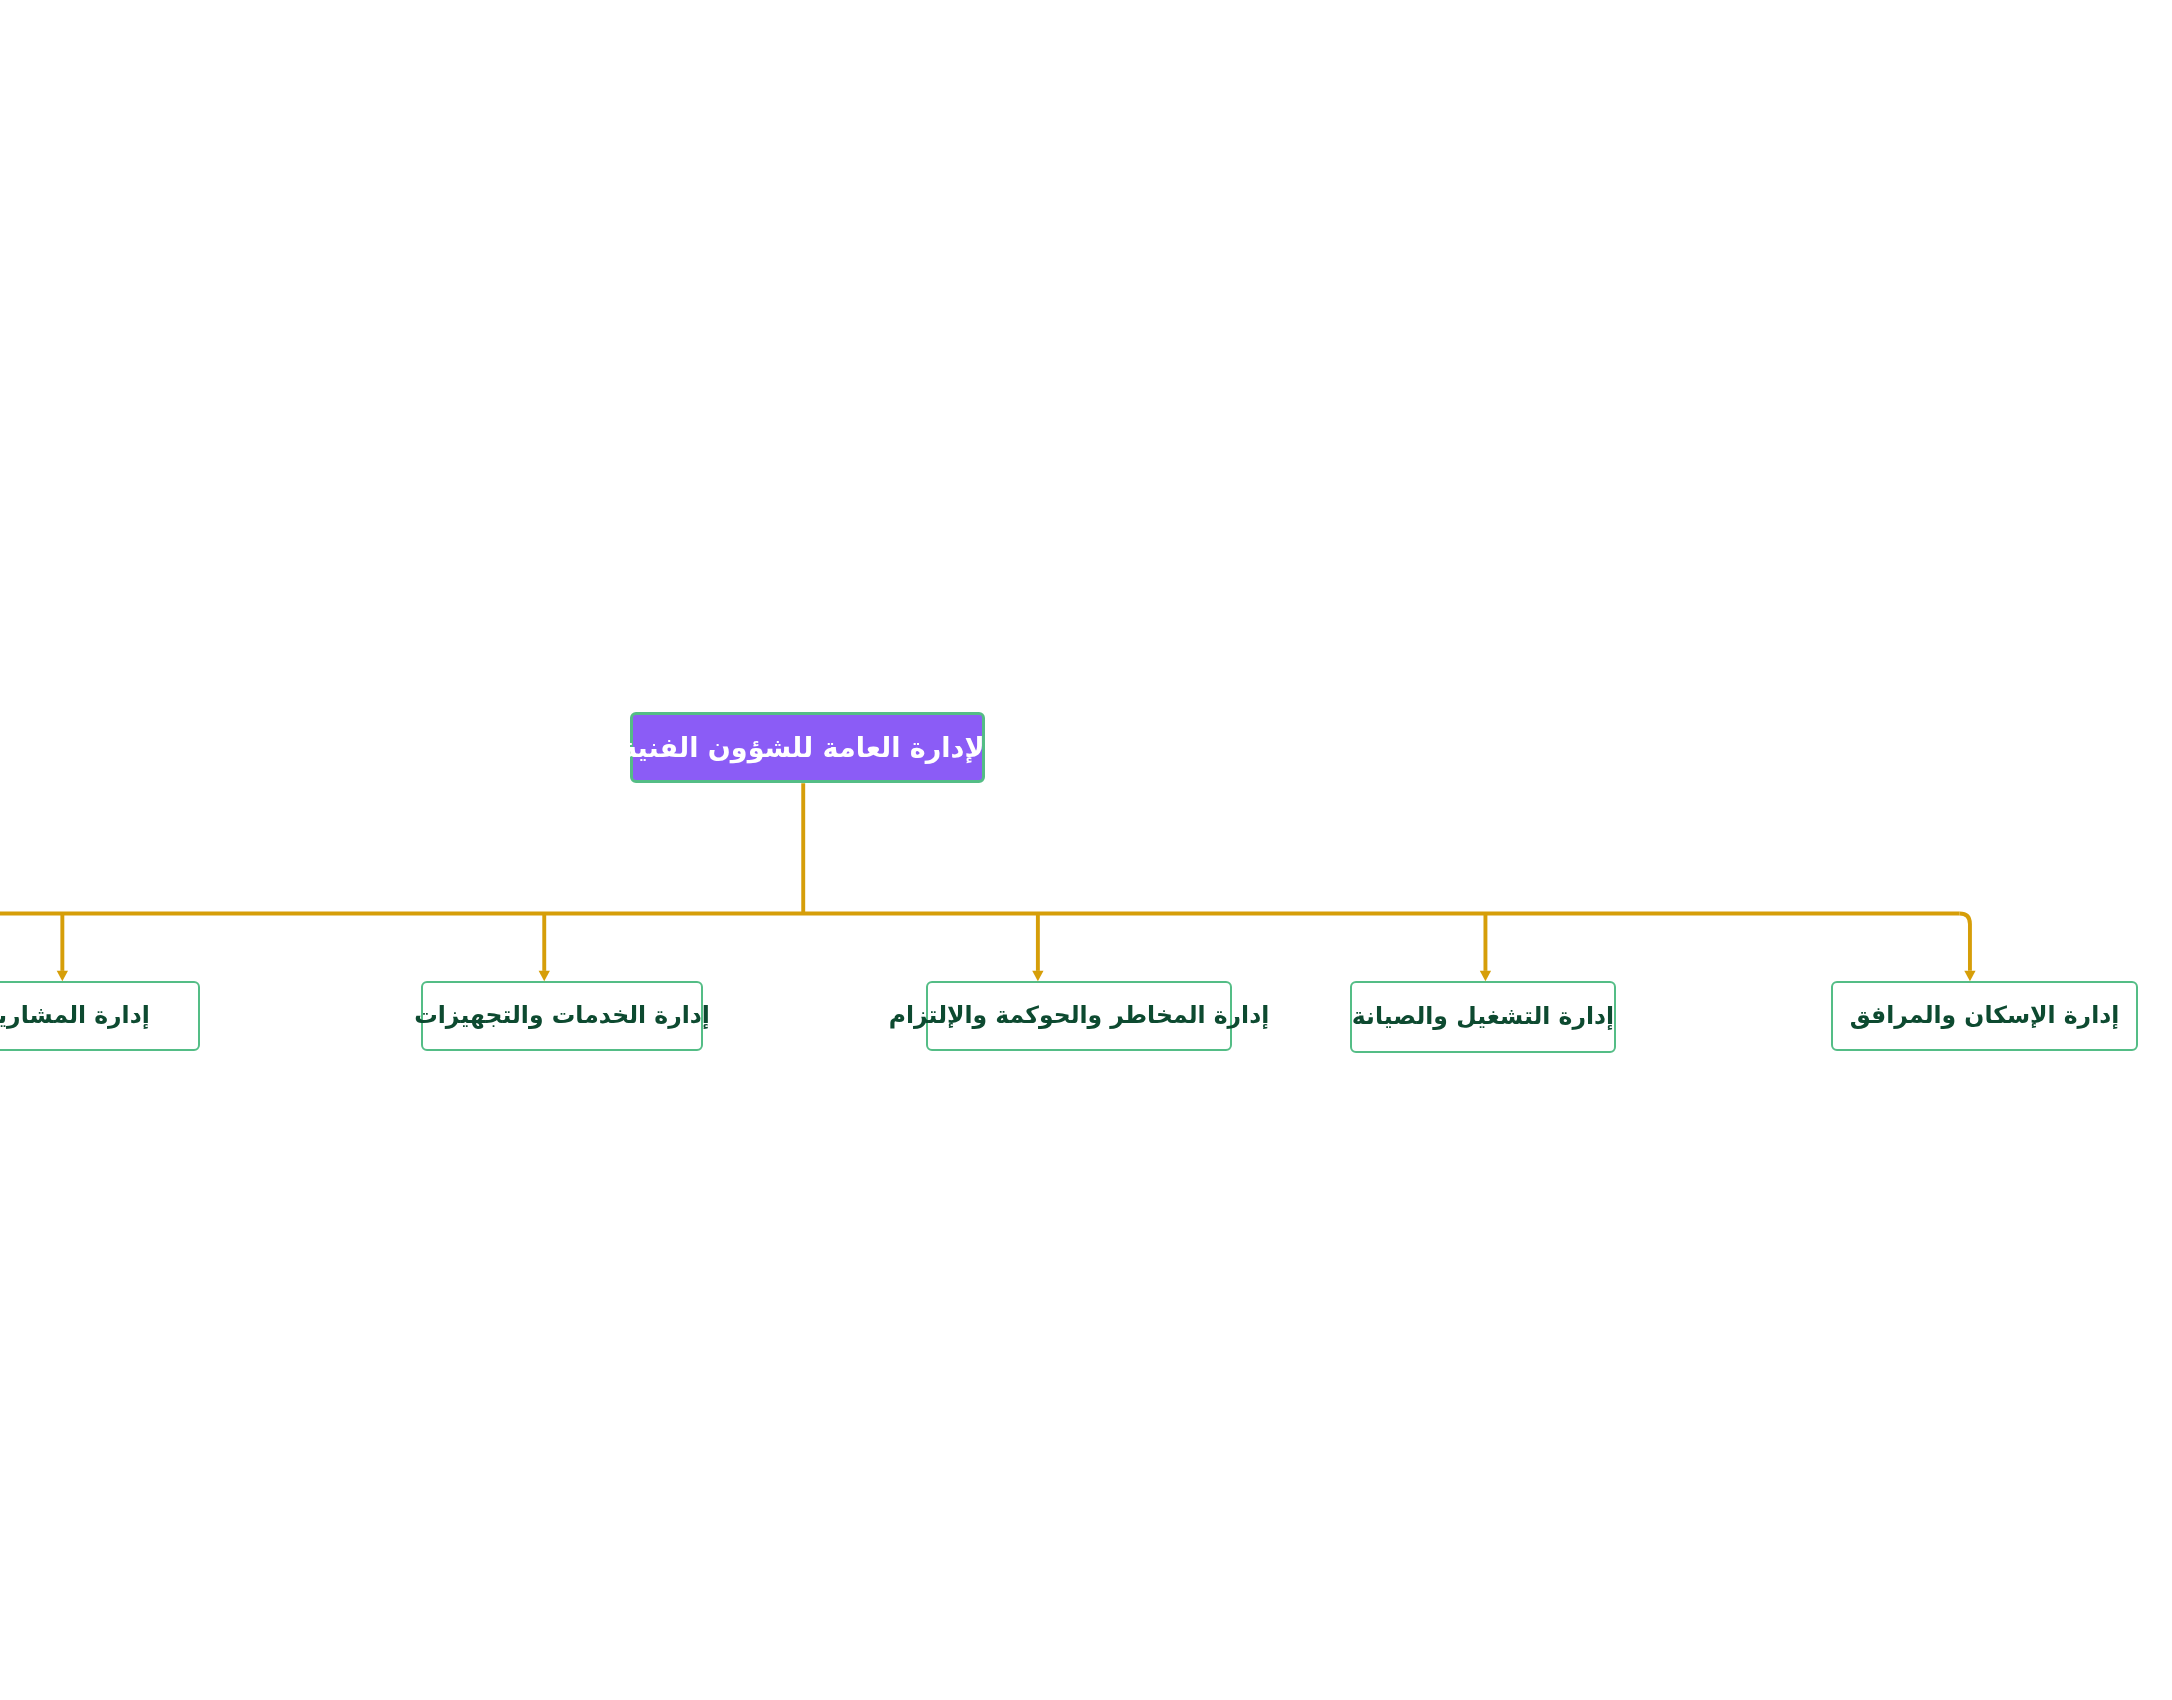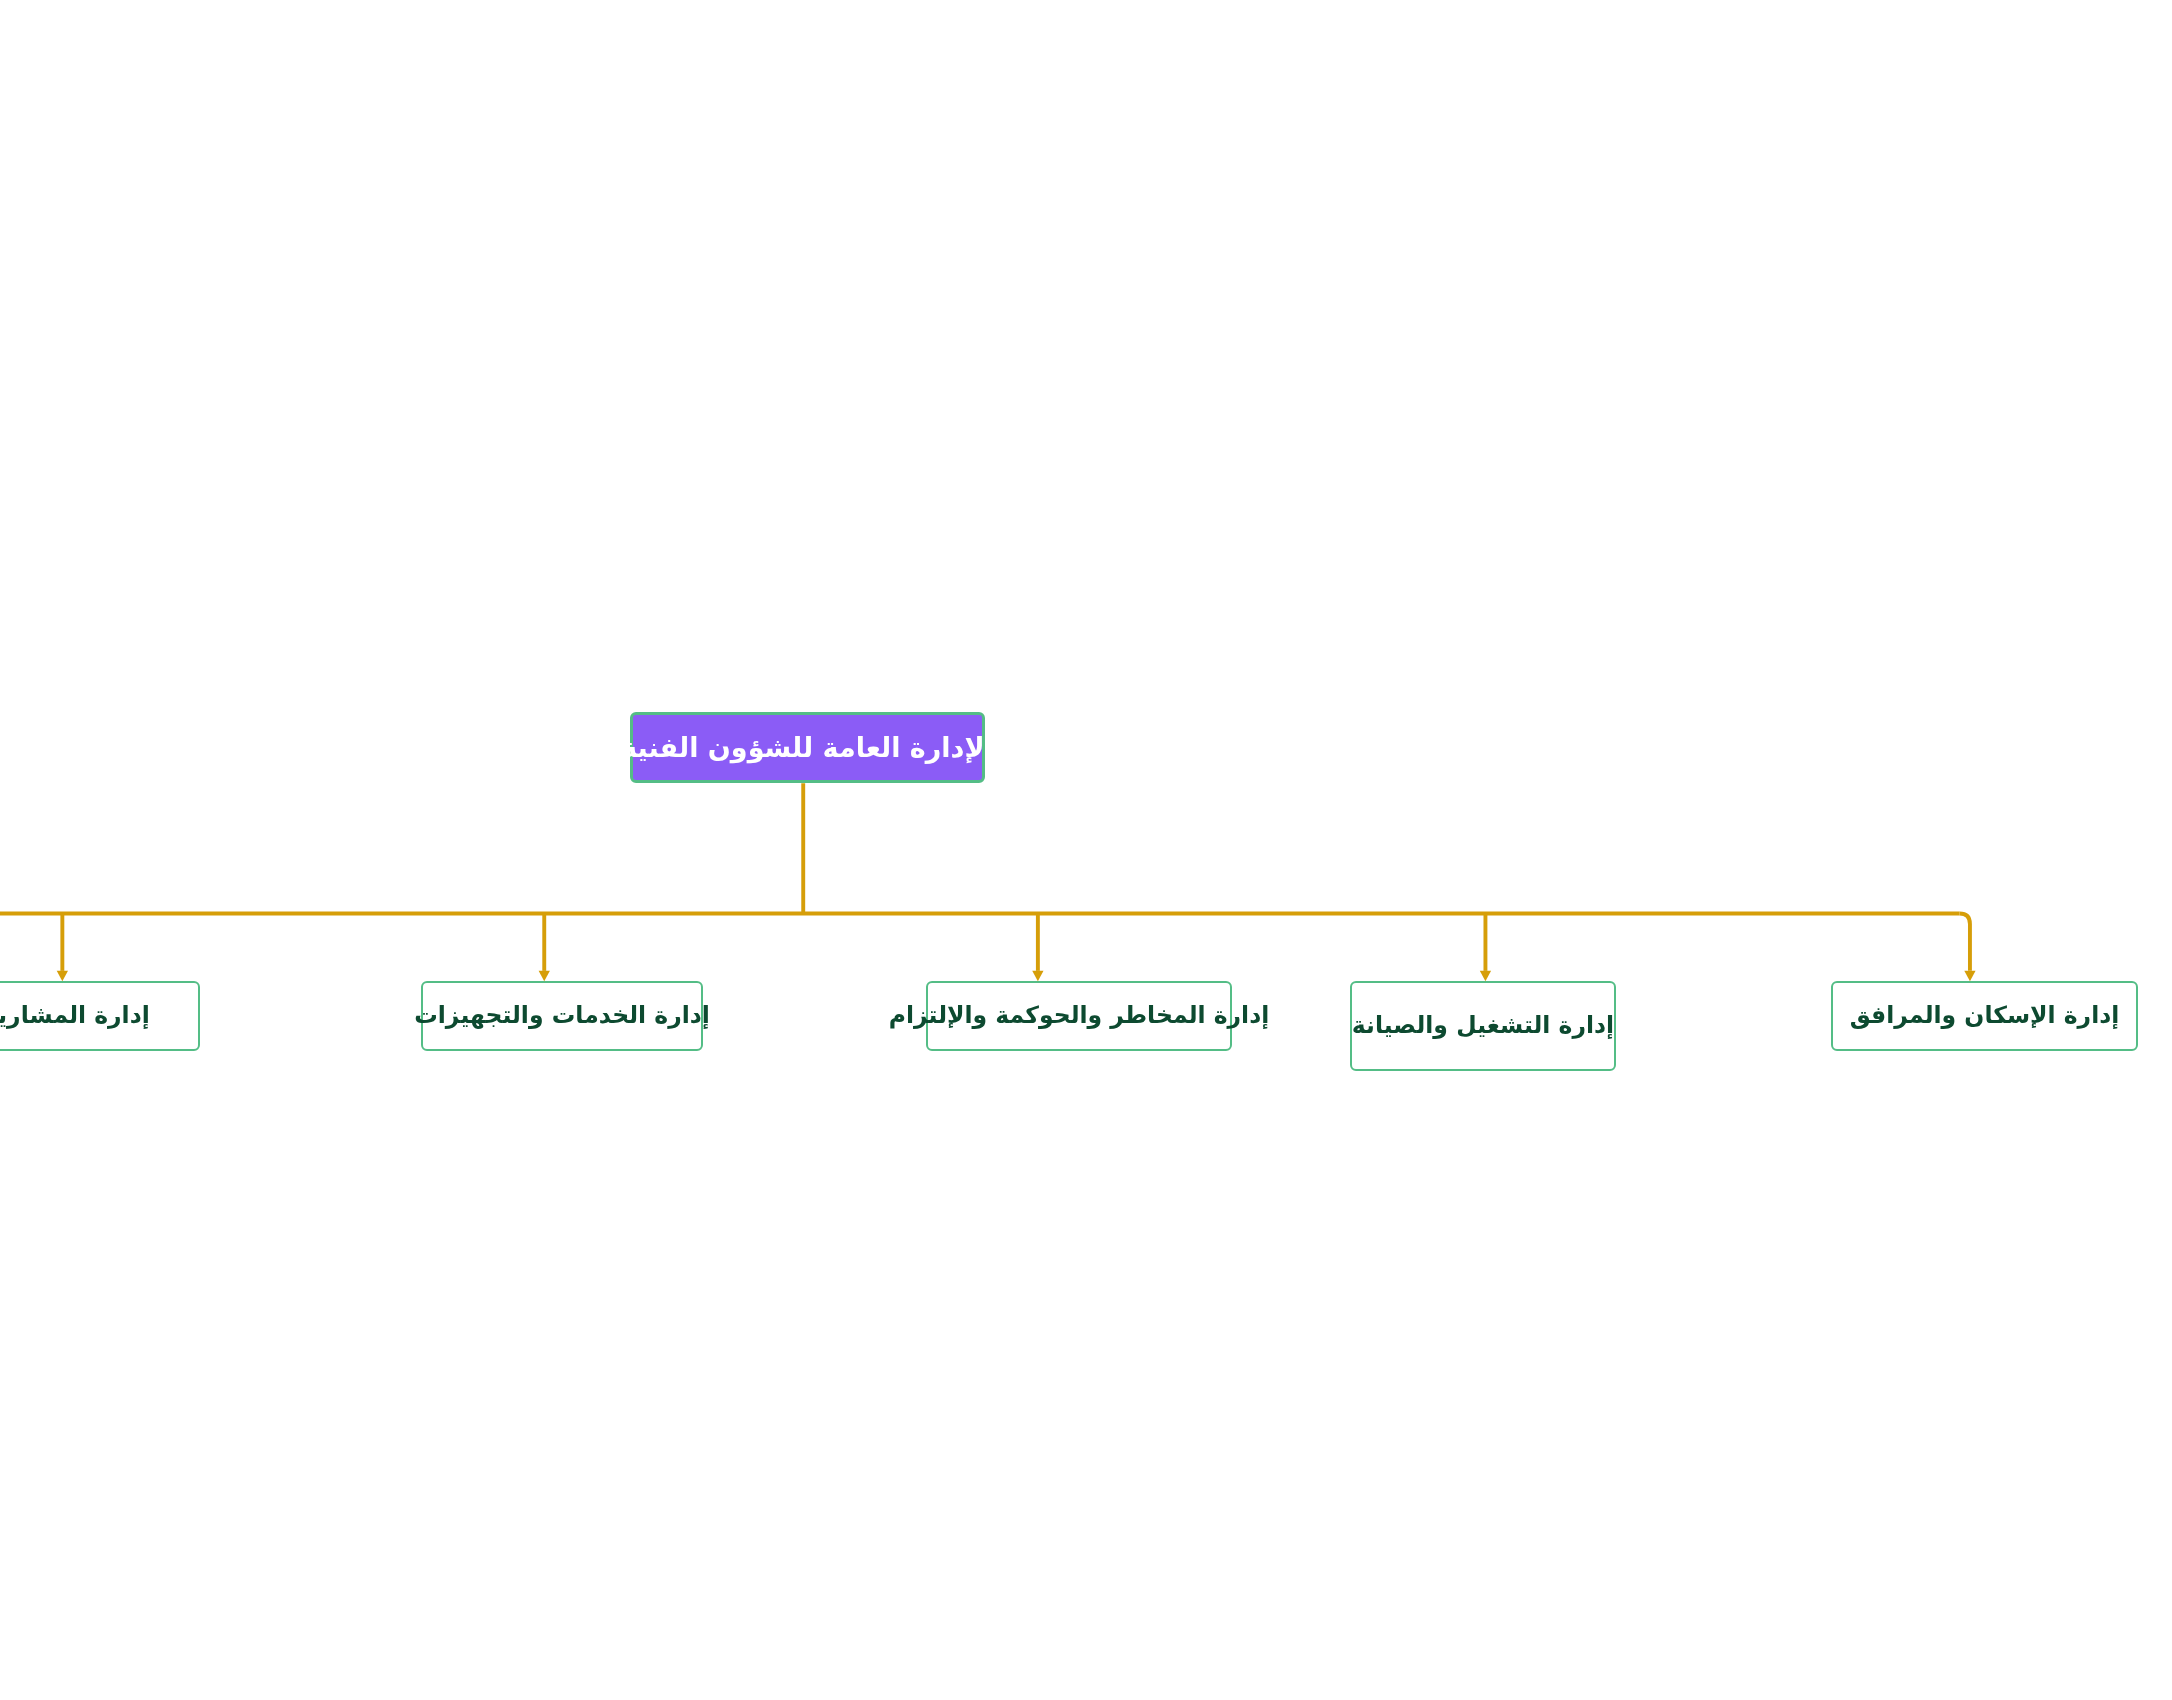--- a/index.html
+++ b/index.html
@@ -85,21 +85,21 @@
 
   <div class="node node-child" id="child-node-1" style="left: 541px; top: 981px; width: 268px; height: 70px;">
     <span class="node-label">إدارة المشاريع</span>
   </div>
   <div class="node node-child" id="child-node-2" style="left: 1030px; top: 981px; width: 282px; height: 70px;">
     <span class="node-label">إدارة الخدمات والتجهيزات</span>
   </div>
   <div class="node node-child" id="child-node-3" style="left: 1495px; top: 981px; width: 306px; height: 70px; margin-left: 40px;">
     <span class="node-label">إدارة المخاطر والحوكمة والإلتزام</span>
   </div>
-  <div class="node node-child" id="child-node-4" style="left: 1959px; top: 981px; width: 266px; height: 90px;">
+  <div class="node node-child" id="child-node-4" style="left: 1959px; top: 981px; width: 266px; height: 72px;">
     <span class="node-label">إدارة التشغيل والصيانة</span>
   </div>
   <div class="node node-child" id="child-node-5" style="left: 2440px; top: 981px; width: 307px; height: 70px;">
     <span class="node-label">إدارة الإسكان والمرافق</span>
   </div>
 
 </div>
 
 
 </body></html>

